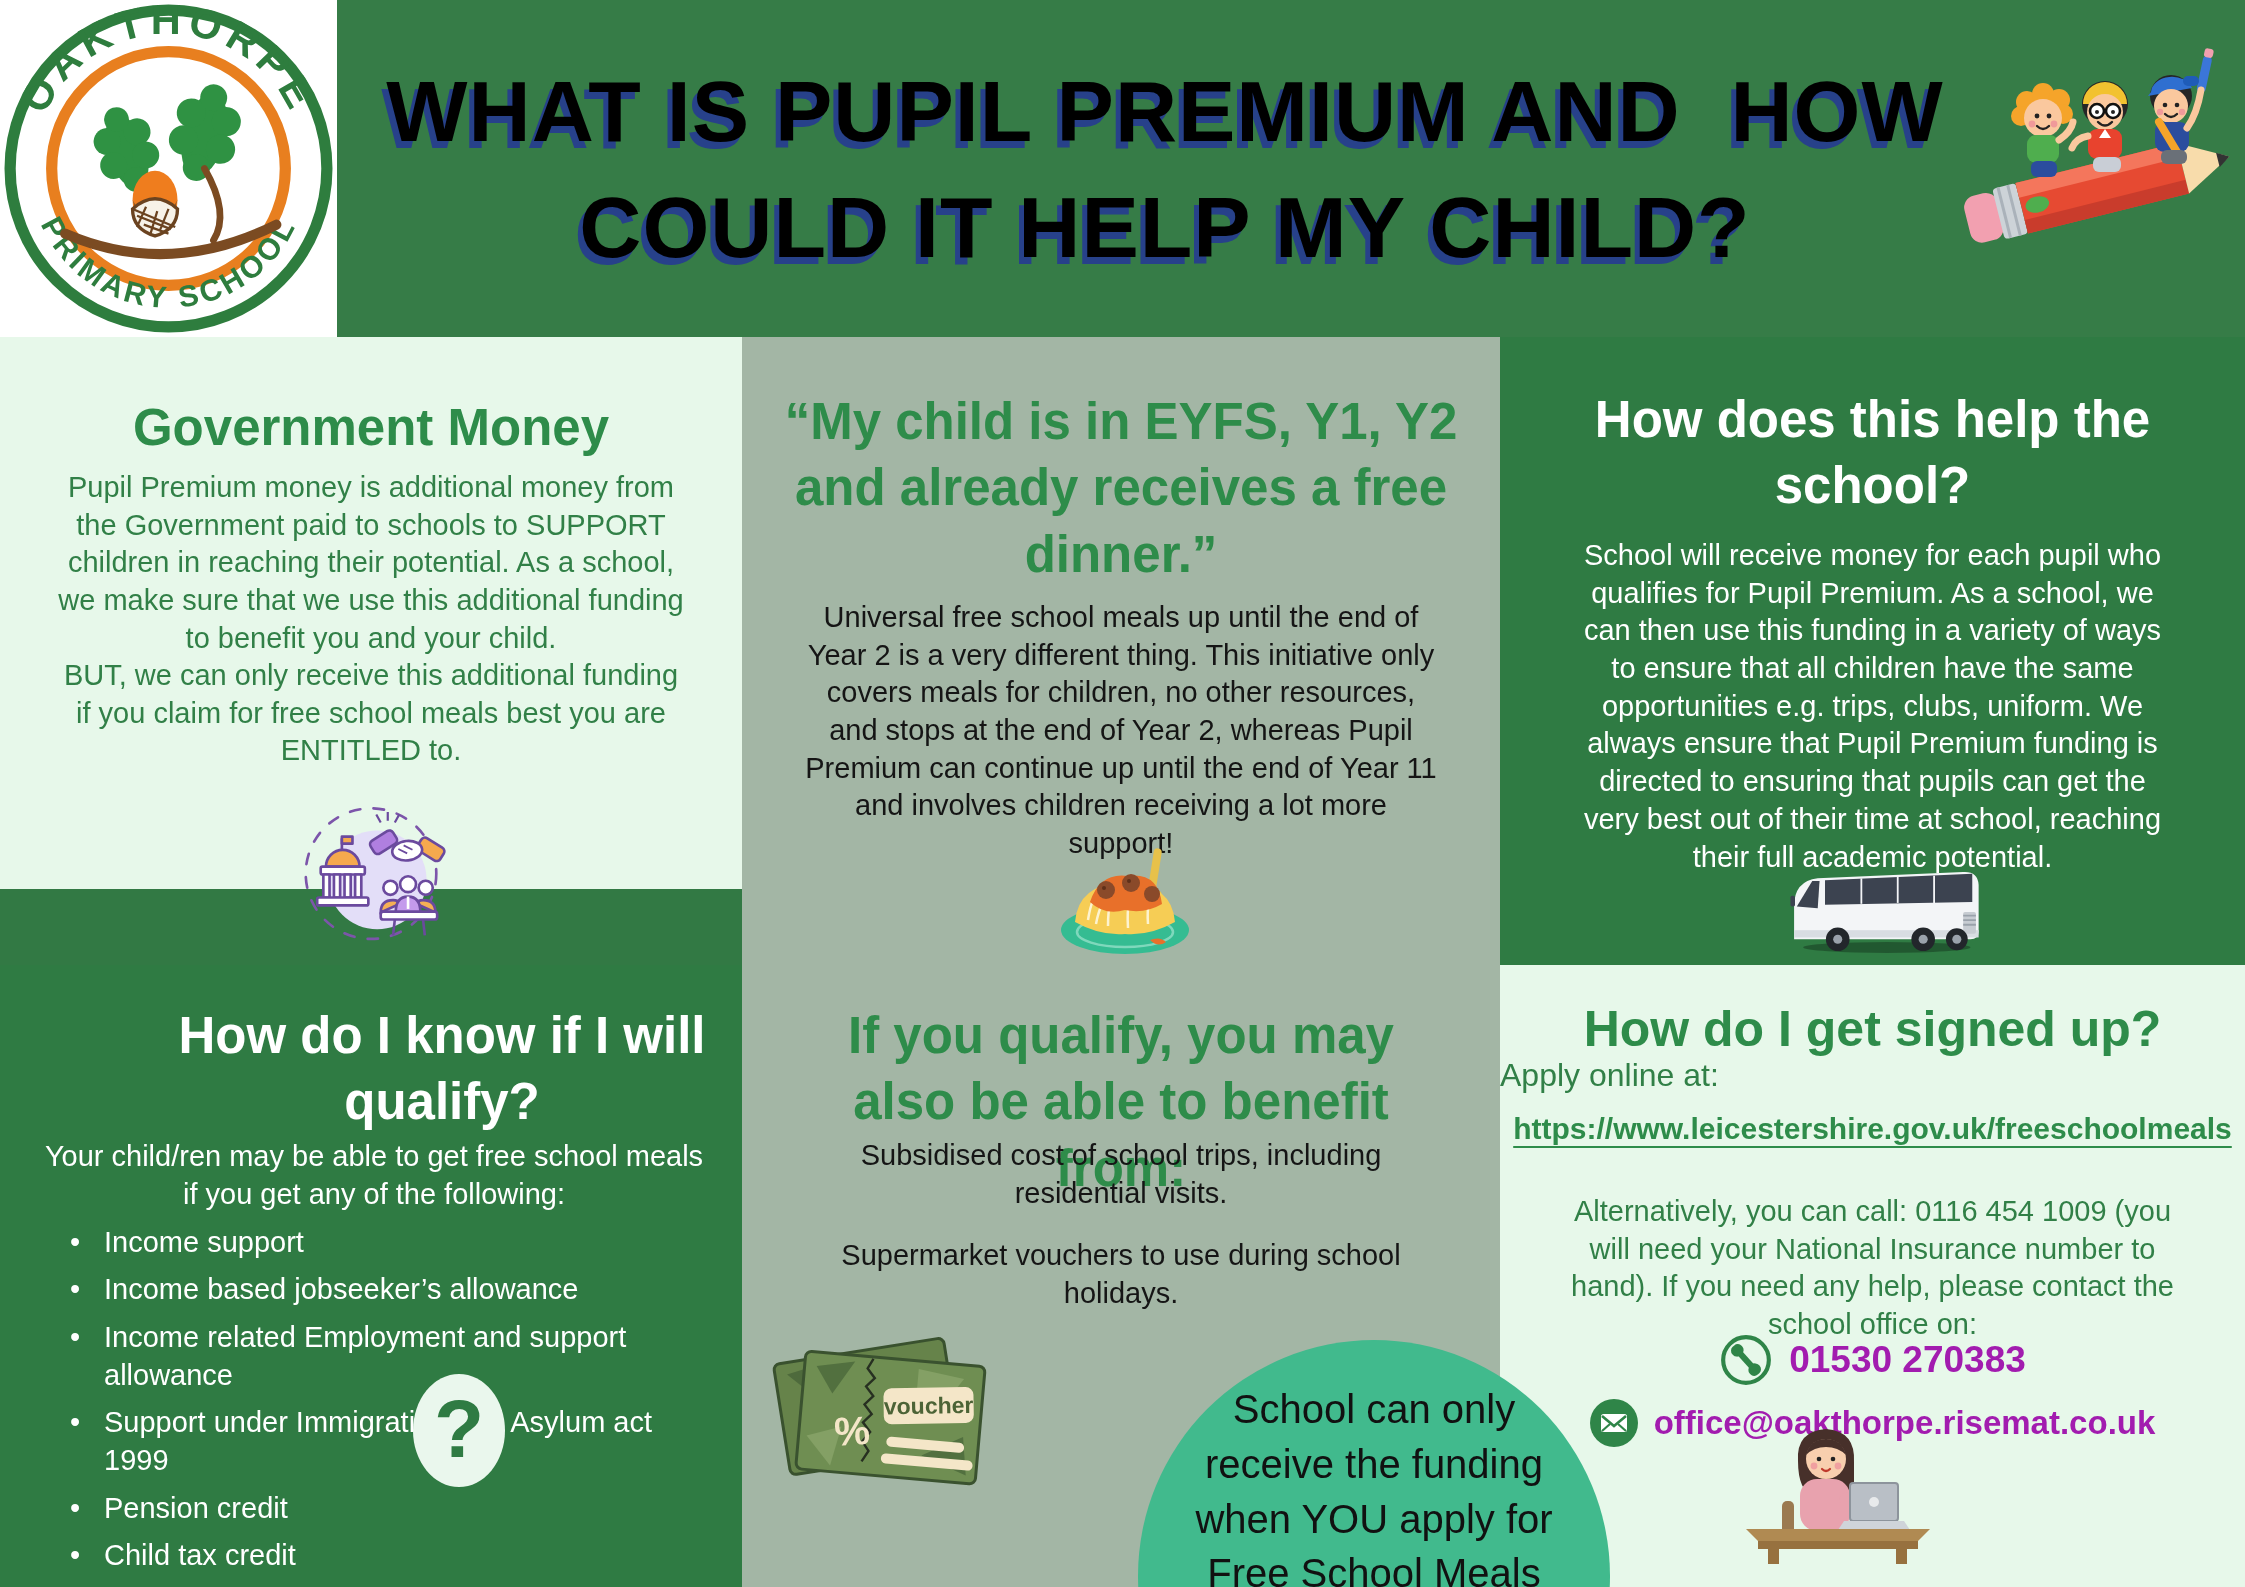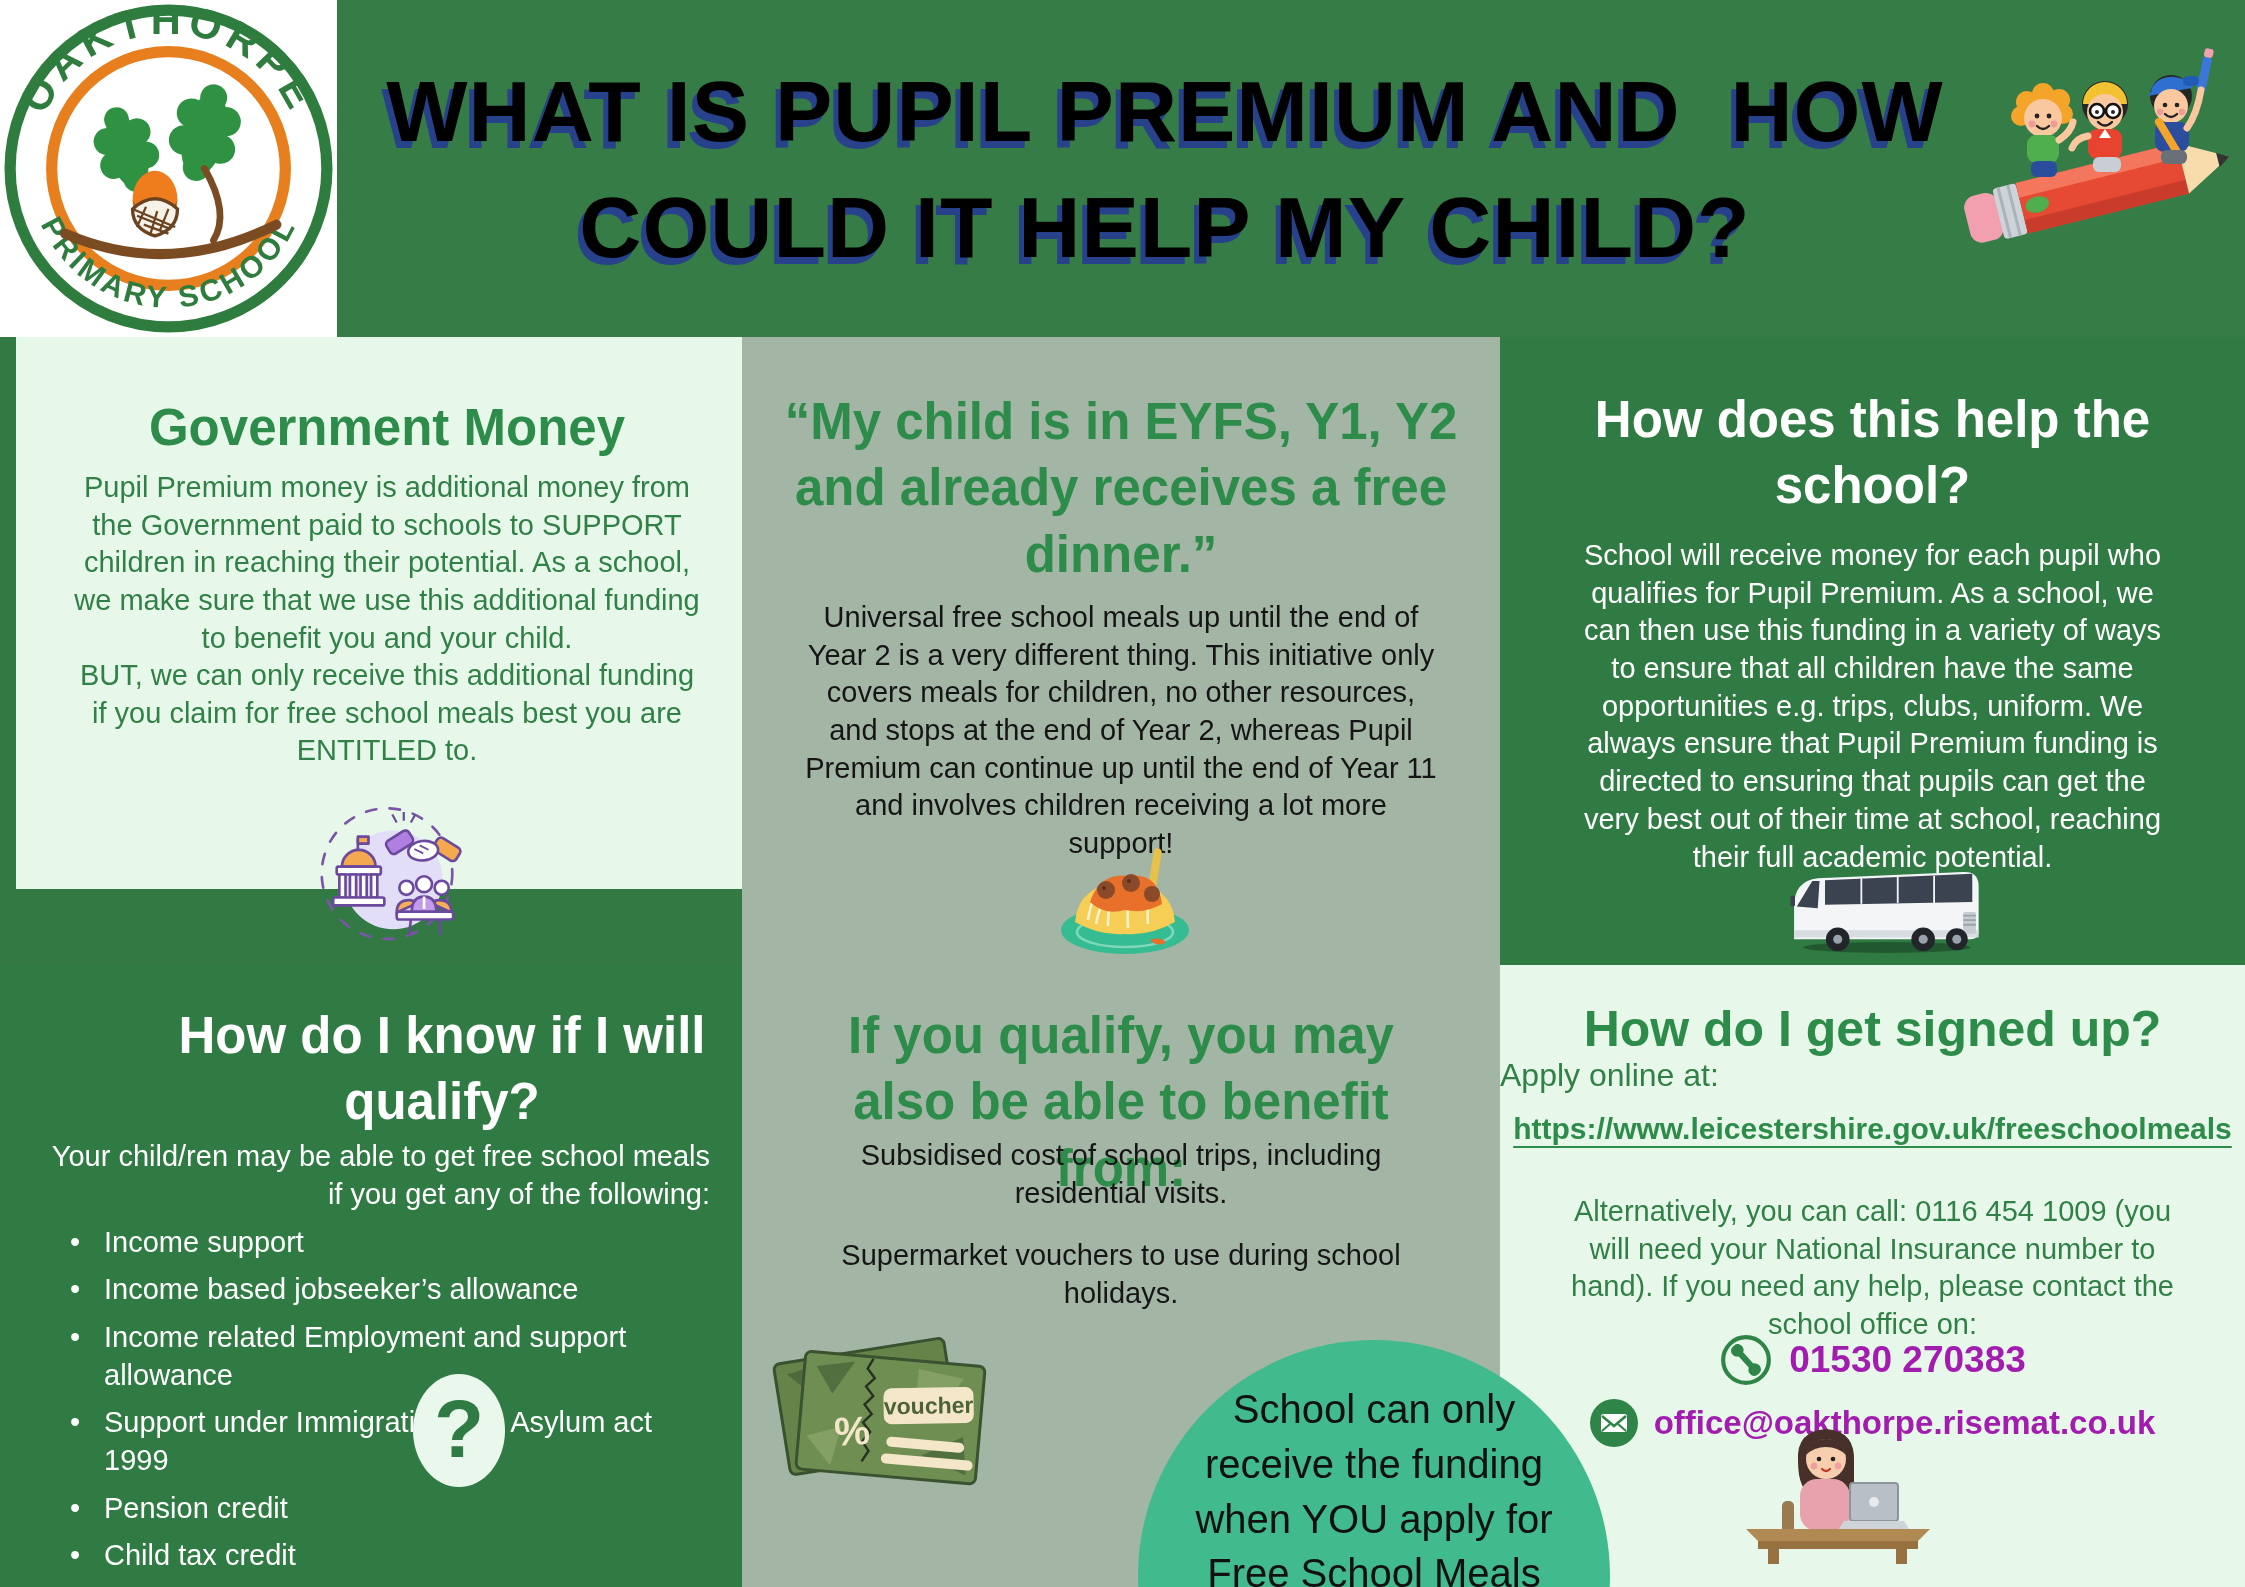--- a/index.html
+++ b/index.html
@@ -9,21 +9,21 @@
     background:#327944;
   }
   .abs{position:absolute;}
   
   .panel{position:absolute;}
   .dark {background:#2f7b43;}
   .mint {background:#e7f8ea;}
   .sage {background:#a3b6a5;}
   #header-band{left:337px;top:0;width:1908px;height:337px;background:#367c47;}
   #logo-box{left:0;top:0;width:337px;height:337px;background:#ffffff;}
-  #panel-gov    {left:16px;    top:337px;width:742px; height:552px;}
+  #panel-gov    {left:0;    top:337px;width:742px; height:552px;}
   #panel-dinner {left:742px;top:337px;width:758px; height:628px;}
   #panel-help   {left:1500px;top:337px;width:745px;height:628px;}
   #panel-qualify{left:0;    top:965px;width:884px; height:622px;}
   #panel-benefit{left:742px;top:965px;width:758px; height:622px;}
   #panel-signup {left:1500px;top:965px;width:745px;height:622px;}
   
   .title-line{
     position:absolute;left:360px;width:1610px;text-align:center;
     color:#000000;font-weight:700;font-size:86px;letter-spacing:1px;
     white-space:pre;text-shadow:-5px 7px 0 #27418a;
@@ -34,21 +34,21 @@
   .h-green{color:#2e8c4a;font-weight:700;text-align:center;}
   .h-white{color:#ffffff;font-weight:700;text-align:center;}
   .panel-heading{position:absolute;left:0;width:100%;font-size:51px;line-height:1.3;}
   
   .body-green{color:#318047;}
   .body-white{color:#ffffff;}
   .body-black{color:#151515;}
   .body-text{position:absolute;font-size:29px;line-height:1.3;text-align:center;}
   .center-x{left:50%;transform:translateX(-50%);}
   
-  #qualify-intro{position:absolute;left:38px;top:172px;width:672px;font-size:29px;line-height:1.32;text-align:right;}
+  #qualify-intro{position:absolute;left:38px;top:172px;width:672px;font-size:29px;line-height:1.32;text-align:center;}
   #qualify-list{position:absolute;left:70px;top:258px;width:620px;margin:0;padding:0;list-style:none;
     font-size:29px;line-height:1.32;text-align:left;color:#fff;}
   #qualify-list li{position:relative;padding-left:34px;margin-bottom:9px;}
   #qualify-list li::before{content:"•";position:absolute;left:0;top:0;}
   
   #question-bubble{position:absolute;left:413px;top:409px;width:92px;height:113px;border-radius:50%;
     background:#eaf7ed;display:flex;align-items:center;justify-content:center;}
   #question-bubble span{color:#2f7b43;font-size:82px;font-weight:700;transform:translateY(-2px);}
   
   #badge-circle{position:absolute;left:1138px;top:1340px;width:472px;height:472px;border-radius:50%;

